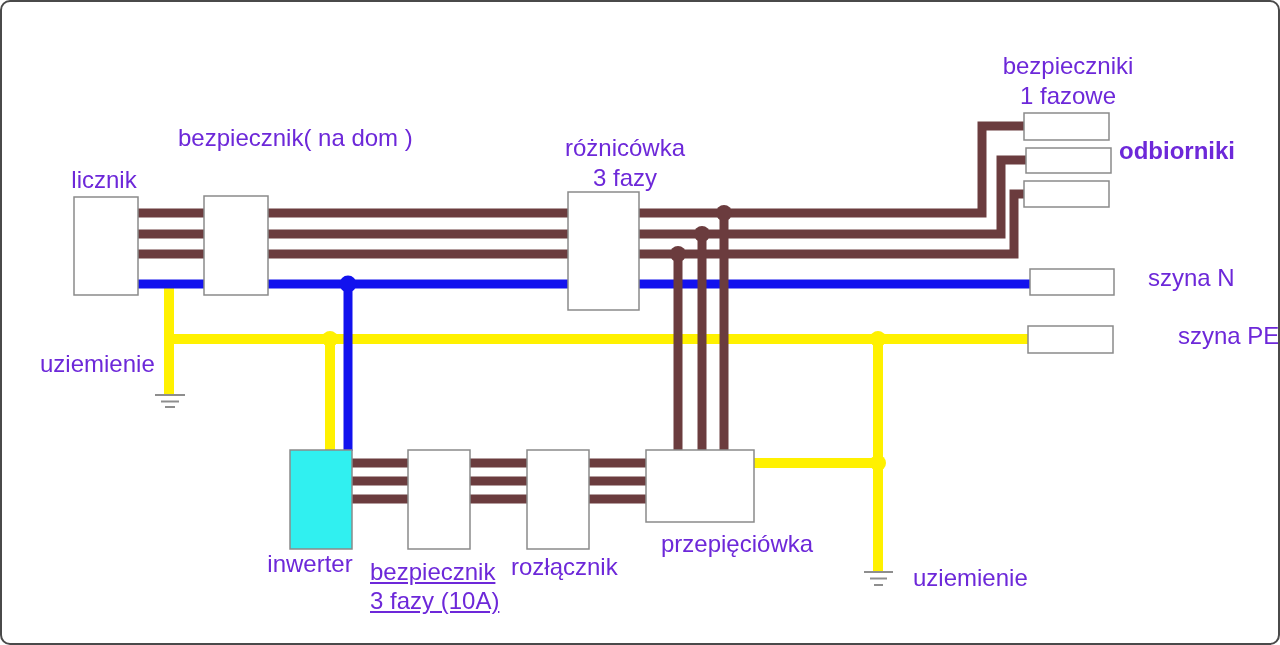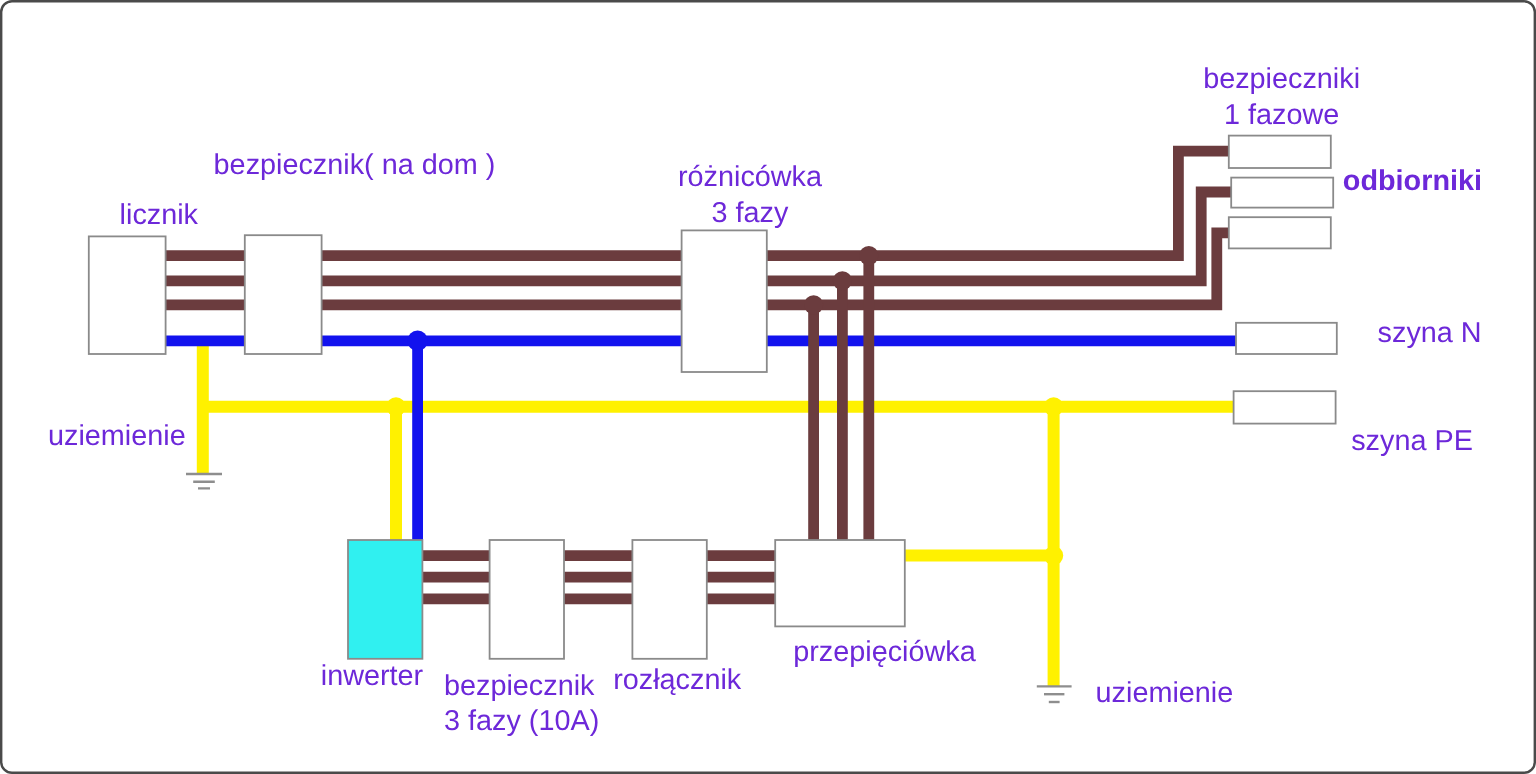--- a/index.html
+++ b/index.html
@@ -17,21 +17,21 @@
   .frame svg { position: absolute; left: 0; top: 0; }
   .lbl {
     position: absolute;
     font-size: 24px;
     line-height: 30px;
     color: #6d28d9;
     white-space: nowrap;
   }
   .lbl .line { display: block; }
   .center { text-align: center; }
-  .tight { line-height: 29px; }
+  .tight { line-height: 29px; text-decoration: underline; }
 </style>
 </head>
 <body>
 
 <div class="frame">
 
   <svg width="1280" height="645" viewBox="0 0 1280 645">
 
     <g stroke-width="10" stroke="#FFF100" fill="#FFF100">
       <path d="M167 282 V393" fill="none"></path>
@@ -85,41 +85,41 @@
       <rect x="1022" y="179" width="85" height="26"></rect>
       <rect x="1028" y="267" width="84" height="26"></rect>
       <rect x="1026" y="324" width="85" height="27"></rect>
       <rect x="288" y="448" width="62" height="99" fill="#30F0F0"></rect>
       <rect x="406" y="448" width="62" height="99"></rect>
       <rect x="525" y="448" width="62" height="99"></rect>
       <rect x="644" y="448" width="108" height="72"></rect>
     </g>
   </svg>
 
-  <div class="lbl center" style="left:41px; top:163px; width:122px;text-align:right;">licznik</div>
+  <div class="lbl center" style="left:41px; top:163px; width:122px;">licznik</div>
 
   <div class="lbl" style="left:176px; top:121px;">
     <span class="line">bezpiecznik( na dom )</span>
   </div>
 
   <div class="lbl center" style="left:548px; top:131px; width:150px;">
     <span class="line">różnicówka</span>
     <span class="line">3 fazy</span>
   </div>
 
   <div class="lbl center" style="left:991px; top:49px; width:150px;">
     <span class="line">bezpieczniki</span>
     <span class="line">1 fazowe</span>
   </div>
 
   <div class="lbl" style="left:1117px; top:134px;font-weight:bold;">odbiorniki</div>
 
   <div class="lbl" style="left:1124px; top:261px;margin-left:22px;">szyna N</div>
 
-  <div class="lbl" style="left:1124px; top:319px;margin-top:32px;">szyna PE</div>
+  <div class="lbl" style="left:1176px; top:319px;">szyna PE</div>
 
   <div class="lbl" style="left:38px; top:347px;">uziemienie</div>
 
   <div class="lbl" style="left:911px; top:561px;">uziemienie</div>
 
   <div class="lbl center" style="left:260px; top:547px; width:96px;">inwerter</div>
 
   <div class="lbl tight" style="left:368px; top:555px;">
     <span class="line">bezpiecznik</span>
     <span class="line">3 fazy (10A)</span>

